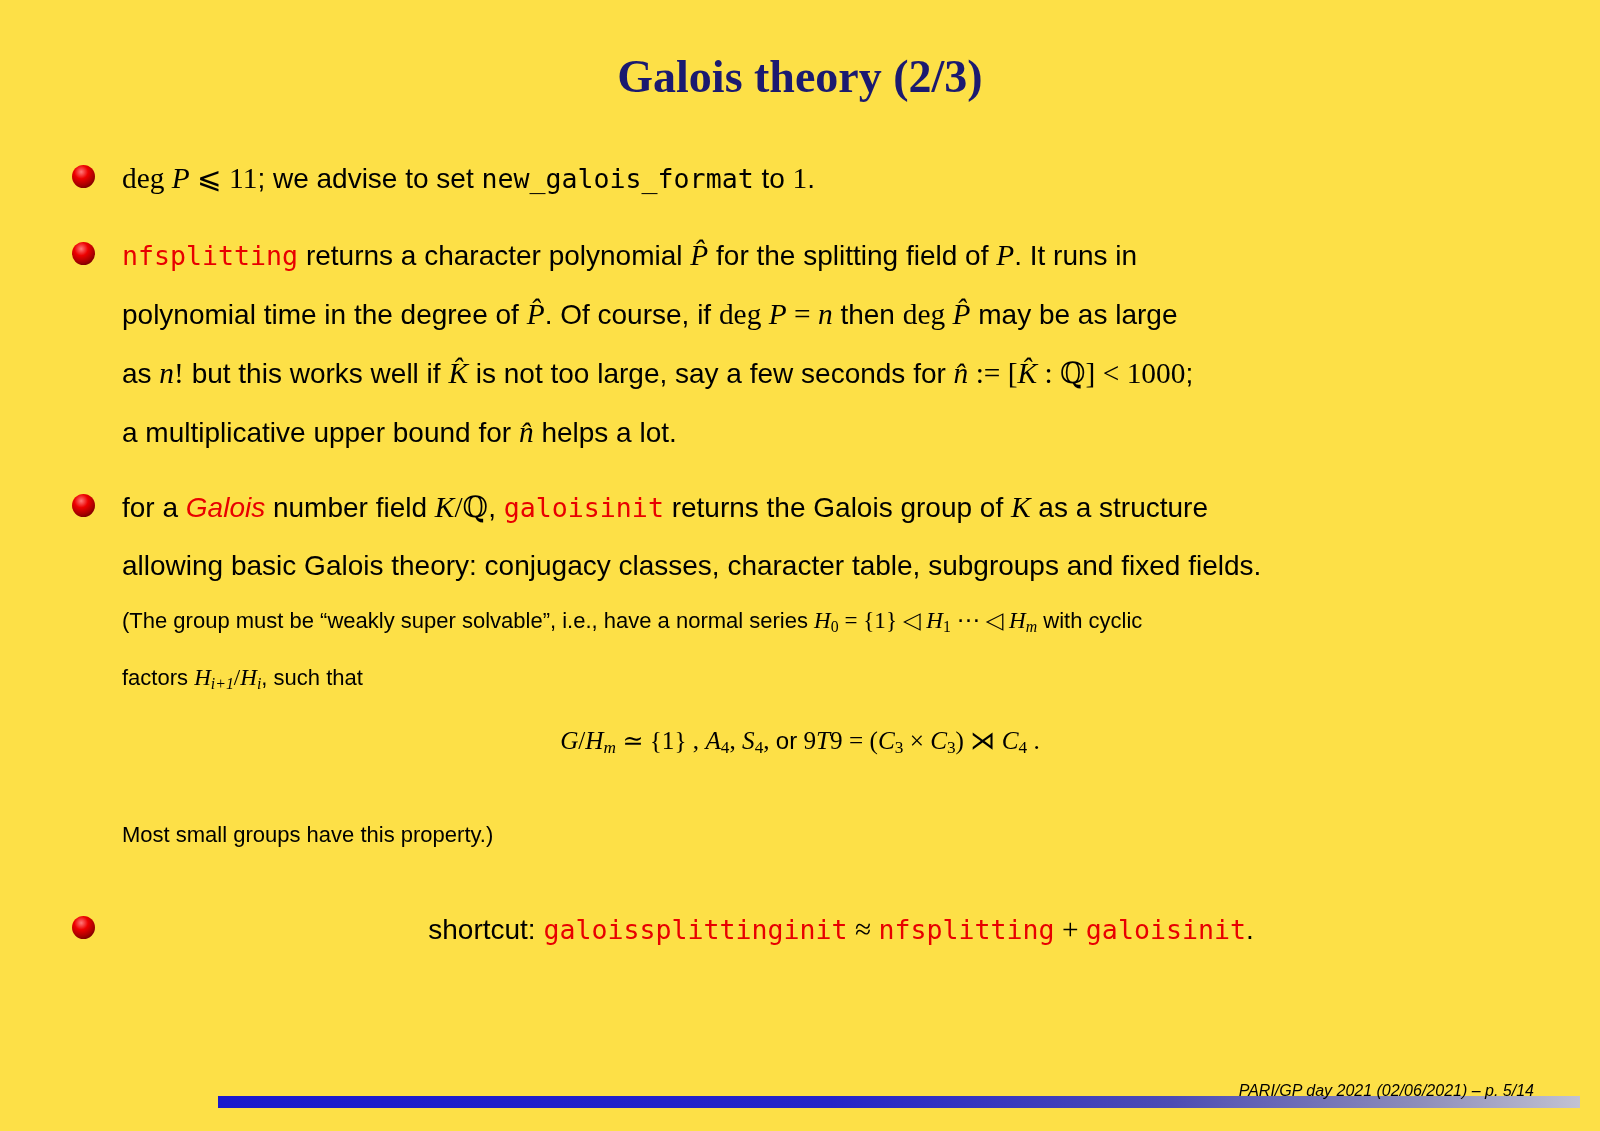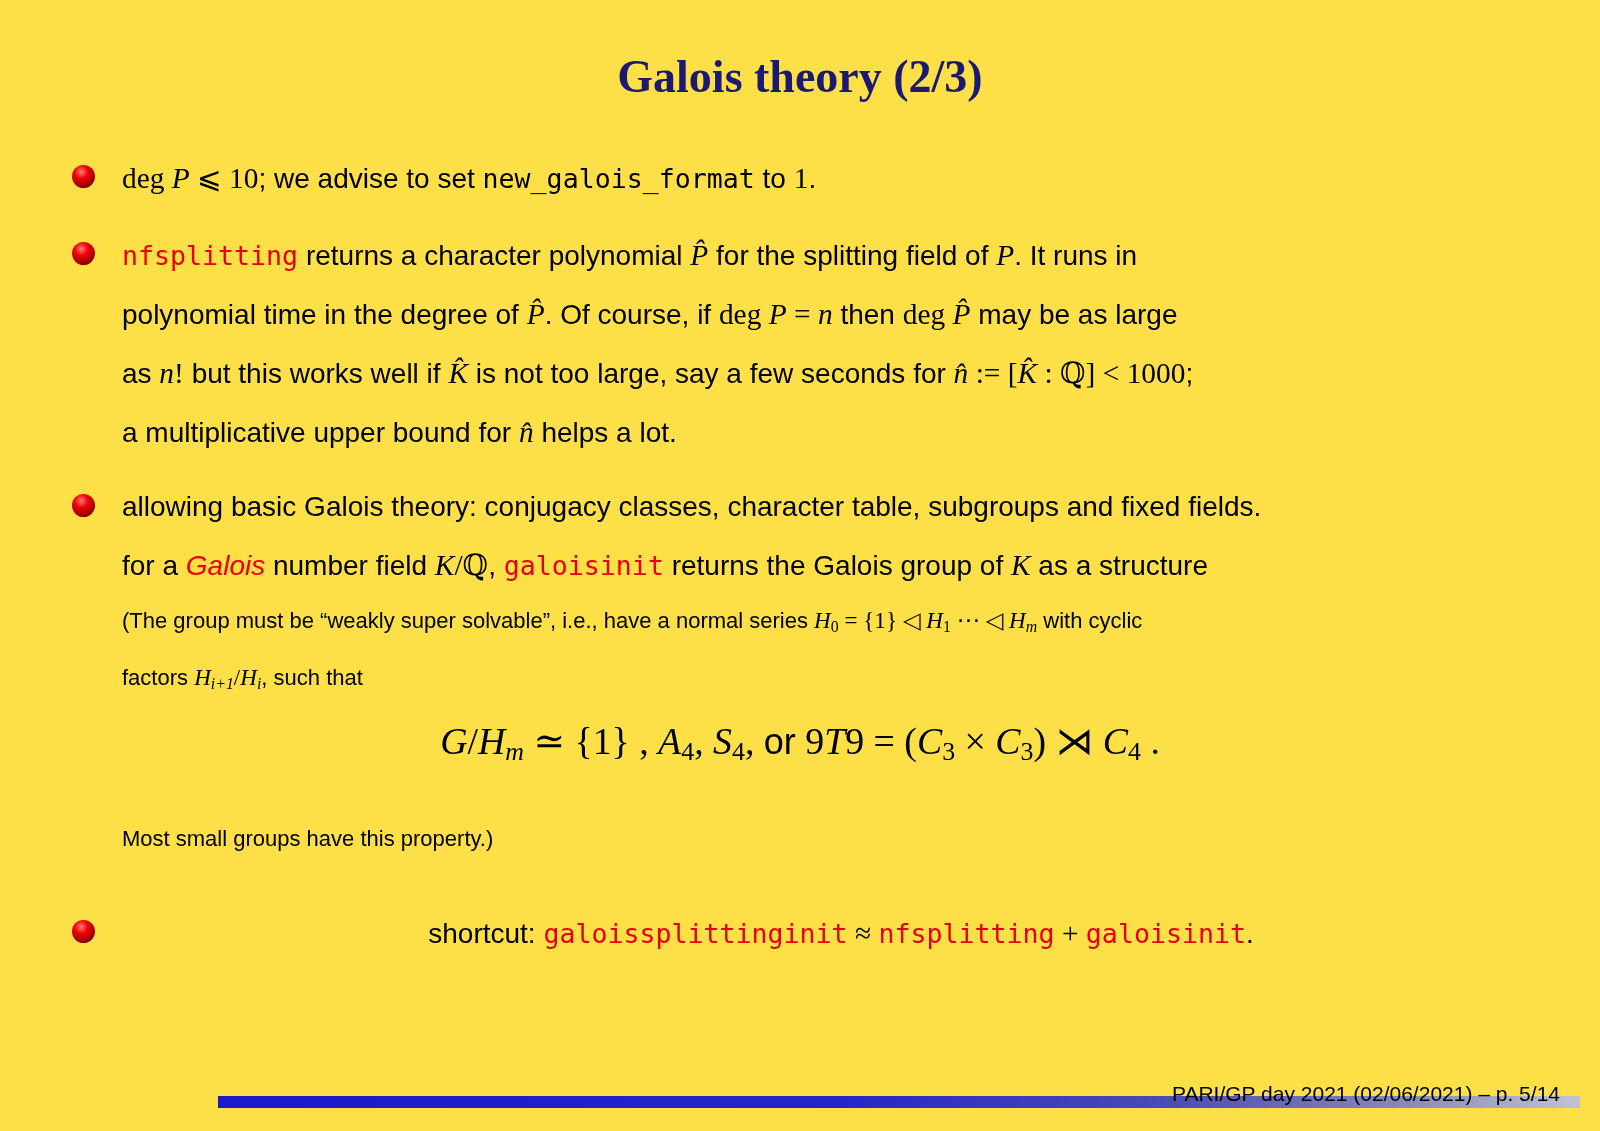--- a/index.html
+++ b/index.html
@@ -16,21 +16,21 @@
   .content { padding:0 40px 0 122px; }
   .intro { margin:44px 0 0 -67px; font-size:28px; line-height:34px; }
   .bullet { position:relative; }
   .bullet-1 { margin-top:46px; }
   .bullet-2 { margin-top:18px; }
   .bullet-3 { margin-top:16px; }
   .bullet-4 { margin-top:40px;text-align:center; }
   .line { font-size:28px; line-height:58px; white-space:nowrap; }
   .small-line { font-size:22px; line-height:50px; white-space:nowrap; }
   .equation {
-    font-size:36px; line-height:48px; text-align:center;
+    font-size:24px; line-height:48px; text-align:center;
     margin:8px -40px 0 -122px; white-space:nowrap;
   }
   .after-eq { margin-top:38px; }
   
   .sg-p  { font-family:"Liberation Sans", sans-serif; }
   .sg-c  { font-family:"DejaVu Sans Mono","Liberation Mono",monospace; color:#e80000; font-size:0.95em; }
   .sg-k  { font-family:"DejaVu Sans Mono","Liberation Mono",monospace; color:#000; font-size:0.95em; }
   .sg-m  { font-family:"Liberation Serif","DejaVu Serif","DejaVu Sans",serif; font-style:italic; font-size:1.05em; }
   .sg-r  { font-family:"Liberation Serif","DejaVu Serif","DejaVu Sans",serif; font-size:1.05em; }
   .sg-ri { font-family:"Liberation Sans",sans-serif; font-style:italic; color:#e80000; }
@@ -44,49 +44,49 @@
   .sphere::before {
     content:""; position:absolute; left:-17px; top:13px; width:36px; height:13px; border-radius:50%;
     background:radial-gradient(ellipse at center, rgba(0,0,0,0.60) 0%, rgba(0,0,0,0.28) 45%, rgba(0,0,0,0) 75%);
     z-index:-1;
   }
   .footer-bar {
     position:absolute; left:218px; top:1096px; width:1362px; height:12px; z-index:1;
     background:linear-gradient(to right, #1a1acc 0%, #2525c8 45%, #4c4cb4 70%, #8c8cba 88%, #c2c2d2 100%);
   }
   .footer-text {
-    position:absolute; top:1082px; right:40px; z-index:2;
-    font-size:21px; color:#000; font-family:"Liberation Sans",sans-serif;
+    position:absolute; top:1082px; right:66px; z-index:2;
+    font-size:16px; color:#000; font-family:"Liberation Sans",sans-serif;font-style:italic;
   }
 </style>
 </head>
 <body>
 
 <div class="slide">
   <h1 class="title">Galois theory (2/3)</h1>
 
   <div class="content">
 
     <div class="bullet bullet-1">
       <span class="sphere"></span>
-      <div class="line"><span class="sg-r">deg </span><span class="sg-m">P</span><span class="sg-r"> ⩽ 10</span><span class="sg-p">; we advise to set </span><span class="sg-k">new_galois_format</span><span class="sg-p"> to </span><span class="sg-r">1</span><span class="sg-p">.</span></div>
+      <div class="line"><span class="sg-r">deg </span><span class="sg-m">P</span><span class="sg-r"> ⩽ 11</span><span class="sg-p">; we advise to set </span><span class="sg-k">new_galois_format</span><span class="sg-p"> to </span><span class="sg-r">1</span><span class="sg-p">.</span></div>
     </div>
 
     <div class="bullet bullet-2">
       <span class="sphere"></span>
       <div class="line"><span class="sg-c">nfsplitting</span><span class="sg-p"> returns a character polynomial </span><span class="sg-m">P̂</span><span class="sg-p"> for the splitting field of </span><span class="sg-m">P</span><span class="sg-p">. It runs in</span></div>
       <div class="line"><span class="sg-p">polynomial time in the degree of </span><span class="sg-m">P̂</span><span class="sg-p">. Of course, if </span><span class="sg-r">deg </span><span class="sg-m">P</span><span class="sg-r"> = </span><span class="sg-m">n</span><span class="sg-p"> then </span><span class="sg-r">deg </span><span class="sg-m">P̂</span><span class="sg-p"> may be as large</span></div>
       <div class="line"><span class="sg-p">as </span><span class="sg-m">n</span><span class="sg-r">!</span><span class="sg-p"> but this works well if </span><span class="sg-m">K̂</span><span class="sg-p"> is not too large, say a few seconds for </span><span class="sg-m">n̂</span><span class="sg-r"> := [</span><span class="sg-m">K̂</span><span class="sg-r"> : ℚ] &lt; 1000</span><span class="sg-p">;</span></div>
       <div class="line"><span class="sg-p">a multiplicative upper bound for </span><span class="sg-m">n̂</span><span class="sg-p"> helps a lot.</span></div>
     </div>
 
     <div class="bullet bullet-3">
       <span class="sphere"></span>
+      <div class="line"><span class="sg-p">for a </span><span class="sg-ri">Galois</span><span class="sg-p"> number field </span><span class="sg-m">K</span><span class="sg-r">/ℚ</span><span class="sg-p">, </span><span class="sg-c">galoisinit</span><span class="sg-p"> returns the Galois group of </span><span class="sg-m">K</span><span class="sg-p"> as a structure</span></div>
       <div class="line"><span class="sg-p">allowing basic Galois theory: conjugacy classes, character table, subgroups and fixed fields.</span></div>
-      <div class="line"><span class="sg-p">for a </span><span class="sg-ri">Galois</span><span class="sg-p"> number field </span><span class="sg-m">K</span><span class="sg-r">/ℚ</span><span class="sg-p">, </span><span class="sg-c">galoisinit</span><span class="sg-p"> returns the Galois group of </span><span class="sg-m">K</span><span class="sg-p"> as a structure</span></div>
       <div class="small-line"><span class="sg-p">(The group must be “weakly super solvable”, i.e., have a normal series </span><span class="sg-m">H</span><span class="sg-sub">0</span><span class="sg-r"> = {1} ◁ </span><span class="sg-m">H</span><span class="sg-sub">1</span><span class="sg-r"> ⋯ ◁ </span><span class="sg-m">H</span><span class="sg-msub">m</span><span class="sg-p"> with cyclic</span></div>
       <div class="small-line"><span class="sg-p">factors </span><span class="sg-m">H</span><span class="sg-msub">i+1</span><span class="sg-r">/</span><span class="sg-m">H</span><span class="sg-msub">i</span><span class="sg-p">, such that</span></div>
       <div class="equation"><span class="sg-m">G</span><span class="sg-r">/</span><span class="sg-m">H</span><span class="sg-msub">m</span><span class="sg-r"> ≃ {1} , </span><span class="sg-m">A</span><span class="sg-sub">4</span><span class="sg-r">, </span><span class="sg-m">S</span><span class="sg-sub">4</span><span class="sg-r">,  </span><span class="sg-p">or</span><span class="sg-r"> 9</span><span class="sg-m">T</span><span class="sg-r">9 = (</span><span class="sg-m">C</span><span class="sg-sub">3</span><span class="sg-r"> × </span><span class="sg-m">C</span><span class="sg-sub">3</span><span class="sg-r">) ⋊ </span><span class="sg-m">C</span><span class="sg-sub">4</span><span class="sg-r"> .</span></div>
       <div class="small-line after-eq"><span class="sg-p">Most small groups have this property.)</span></div>
     </div>
 
     <div class="bullet bullet-4">
       <span class="sphere"></span>
       <div class="line"><span class="sg-p">shortcut: </span><span class="sg-c">galoissplittinginit</span><span class="sg-r"> ≈ </span><span class="sg-c">nfsplitting</span><span class="sg-r"> + </span><span class="sg-c">galoisinit</span><span class="sg-p">.</span></div>
     </div>

